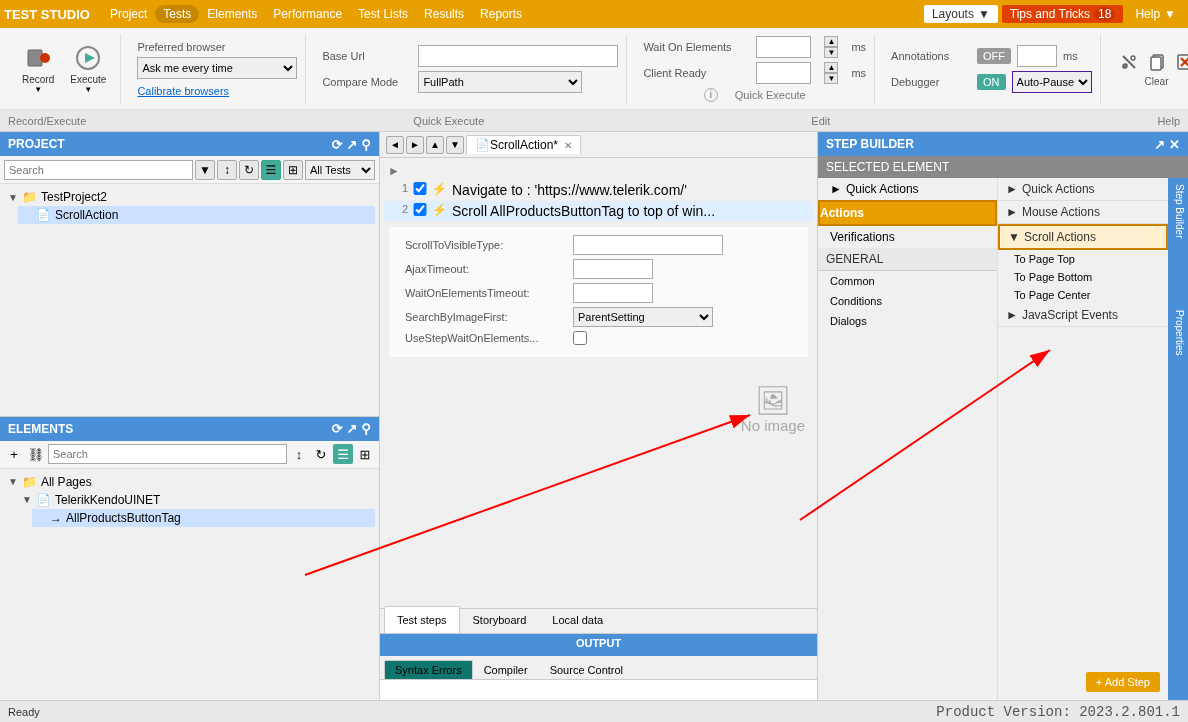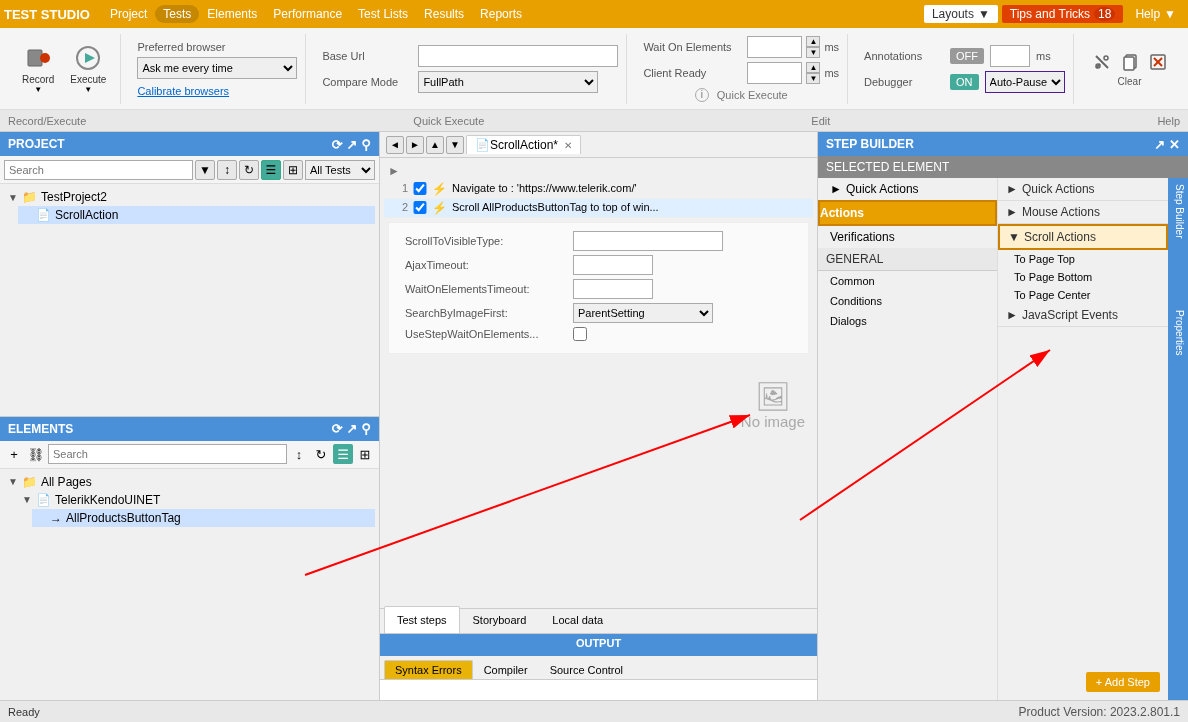--- a/index.html
+++ b/index.html
@@ -30,21 +30,21 @@
     .browser-section { display: flex; flex-direction: column; gap: 4px; }
     .browser-section .pref-label { font-size: 11px; color: #555; }
     .browser-section select { width: 160px; height: 22px; border: 1px solid #aaa; font-size: 11px; }
     .browser-section .calib { font-size: 11px; color: #0066cc; cursor: pointer; text-decoration: underline; margin-top: 2px; }
     .url-section { display: flex; flex-direction: column; gap: 4px; }
     .url-row { display: flex; align-items: center; gap: 6px; }
     .url-row label { font-size: 11px; color: #555; width: 90px; }
     .url-row input { height: 22px; border: 1px solid #aaa; padding: 1px 4px; font-size: 11px; width: 200px; }
     .url-row select { height: 22px; border: 1px solid #aaa; font-size: 11px; width: 200px; }
     .wait-section { display: flex; flex-direction: column; gap: 4px; }
-    .wait-row { display: flex; align-items: center; gap: 4px; }
+    .wait-row { display: flex; align-items: center; gap: 13px; }
     .wait-row label { font-size: 11px; color: #555; width: 100px; }
     .wait-row input { height: 22px; border: 1px solid #aaa; width: 55px; text-align: right; font-size: 11px; }
     .wait-row .unit { font-size: 11px; color: #555; }
     .wait-row .spin-btns { display: flex; flex-direction: column; }
     .wait-row .spin-btn { height: 11px; width: 14px; font-size: 8px; cursor: pointer; background: #e8e8e8; border: 1px solid #aaa; display: flex; align-items: center; justify-content: center; }
     .ann-section { display: flex; flex-direction: column; gap: 4px; }
     .ann-row { display: flex; align-items: center; gap: 6px; }
     .ann-row label { font-size: 11px; color: #555; width: 80px; }
     .toggle-off { background: #999; color: white; border: none; padding: 2px 6px; font-size: 11px; cursor: pointer; border-radius: 2px; }
     .toggle-on { background: #4a9; color: white; border: none; padding: 2px 6px; font-size: 11px; cursor: pointer; border-radius: 2px; }
@@ -61,21 +61,21 @@
     
     .toolbar-tab-bar { display: flex; align-items: center; background: #e8e8e8; border-bottom: 1px solid #ccc; height: 22px; padding: 0 8px; gap: 2px; }
     .toolbar-tab-label { font-size: 11px; color: #777; margin-left: auto; }
 
     
     .main-layout { display: flex; height: calc(722px - 28px - 82px - 22px - 22px); }
 
     
     .status-bar { display: flex; align-items: center; background: #e8e8e8; border-top: 1px solid #ccc; height: 22px; padding: 0 8px; }
     .status-text { font-size: 11px; color: #333; }
-    .status-right { margin-left: auto; font-size: 12px; color: #555; }
+    .status-right { margin-left: auto; font-size: 14px; color: #555; font-family: Liberation Mono, monospace; }
 
     
     .left-panel { width: 380px; display: flex; flex-direction: column; border-right: 1px solid #ccc; }
     .panel-header { background: #4a90d9; color: white; padding: 3px 8px; font-size: 11px; font-weight: bold; display: flex; align-items: center; gap: 4px; height: 24px; }
     .panel-header-icons { margin-left: auto; display: flex; gap: 4px; }
     .panel-icon { color: white; cursor: pointer; font-size: 13px; }
 
     
     .project-panel { flex: 1; display: flex; flex-direction: column; border-bottom: 1px solid #ccc; min-height: 160px; }
     .project-toolbar { display: flex; align-items: center; background: #f5f5f5; border-bottom: 1px solid #ddd; padding: 2px 4px; gap: 2px; height: 28px; }
@@ -104,39 +104,39 @@
     .test-tab .close-tab { margin-left: 6px; cursor: pointer; color: #777; font-size: 10px; }
     .nav-arrows { display: flex; gap: 2px; padding: 2px; }
     .nav-arrow { width: 18px; height: 18px; display: flex; align-items: center; justify-content: center; cursor: pointer; background: #e8e8e8; border: 1px solid #aaa; border-radius: 2px; font-size: 10px; }
 
     
     .steps-area { flex: 1; overflow-y: auto; padding: 4px; }
     .step-row { display: flex; align-items: flex-start; gap: 4px; padding: 2px 4px; border-bottom: 1px solid #eee; }
     .step-num { width: 20px; font-size: 11px; color: #777; text-align: right; }
     .step-check { width: 16px; }
     .step-icon { width: 16px; font-size: 12px; color: #0066cc; }
-    .step-text { flex: 1; font-size: 11px; }
+    .step-text { flex: 1; font-size: 14px; }
     .step-props { padding: 8px 16px; background: #fafafa; border: 1px solid #eee; margin: 4px; }
     .prop-row { display: flex; align-items: center; gap: 8px; margin-bottom: 4px; }
     .prop-label { font-size: 11px; color: #555; width: 160px; }
     .prop-input { height: 20px; border: 1px solid #aaa; padding: 1px 4px; font-size: 11px; width: 120px; }
     .prop-checkbox { width: 14px; height: 14px; }
     .prop-select { height: 20px; border: 1px solid #aaa; font-size: 11px; width: 140px; }
 
     
     .bottom-tabs { display: flex; background: #f0f0f0; border-top: 1px solid #ccc; border-bottom: 1px solid #ccc; height: 26px; padding: 0 4px; align-items: flex-end; }
     .bottom-tab { padding: 7px 12px; font-size: 11px; cursor: pointer; border: 1px solid transparent; border-bottom: none; border-radius: 2px 2px 0 0; }
     .bottom-tab.active { background: white; border-color: #ccc; border-bottom-color: white; }
 
     
     .output-panel { height: 66px; display: flex; flex-direction: column; text-align: center; }
     .output-header { background: #4a90d9; color: white; padding: 3px 8px; font-size: 11px; font-weight: bold; height: 22px; }
     .output-tabs { display: flex; background: #f0f0f0; border-bottom: 1px solid #ccc; height: 24px; padding: 0 4px; align-items: flex-end; }
     .output-tab { padding: 3px 10px; font-size: 11px; cursor: pointer; border: 1px solid transparent; border-bottom: none; border-radius: 2px 2px 0 0; }
-    .output-tab.active { background: #eab308; border-color: #ccc; }
+    .output-tab.active { background: #0f766e; border-color: #ccc; }
     .output-area { flex: 1; background: white; }
 
     
     .right-panel { width: 370px; display: flex; flex-direction: column; position: relative; }
     .step-builder-header { background: #4a90d9; color: white; padding: 3px 8px; font-size: 11px; font-weight: bold; display: flex; align-items: center; height: 24px; }
     .step-builder-icons { margin-left: auto; display: flex; gap: 4px; }
     .selected-element-bar { background: #888; color: white; padding: 3px 8px; font-size: 11px; height: 22px; display: flex; align-items: center; }
     .step-builder-body { display: flex; flex: 1; overflow: hidden; }
     .sb-left { width: 180px; border-right: 1px solid #ddd; display: flex; flex-direction: column; overflow-y: auto; }
     .sb-right { flex: 1; display: flex; flex-direction: column; overflow-y: auto; }
@@ -217,21 +217,21 @@
   </div>
 
   <div class="toolbar-group">
     <div class="url-section">
       <div class="url-row">
         <label>Base Url</label>
         <input type="text" style="width: 200px;">
       </div>
       <div class="url-row">
         <label>Compare Mode</label>
-        <select style="width:180px">
+        <select style="width:164px">
           <option>FullPath</option>
         </select>
       </div>
     </div>
   </div>
 
   <div class="toolbar-group">
     <div class="wait-section">
       <div class="wait-row">
         <label>Wait On Elements</label>

